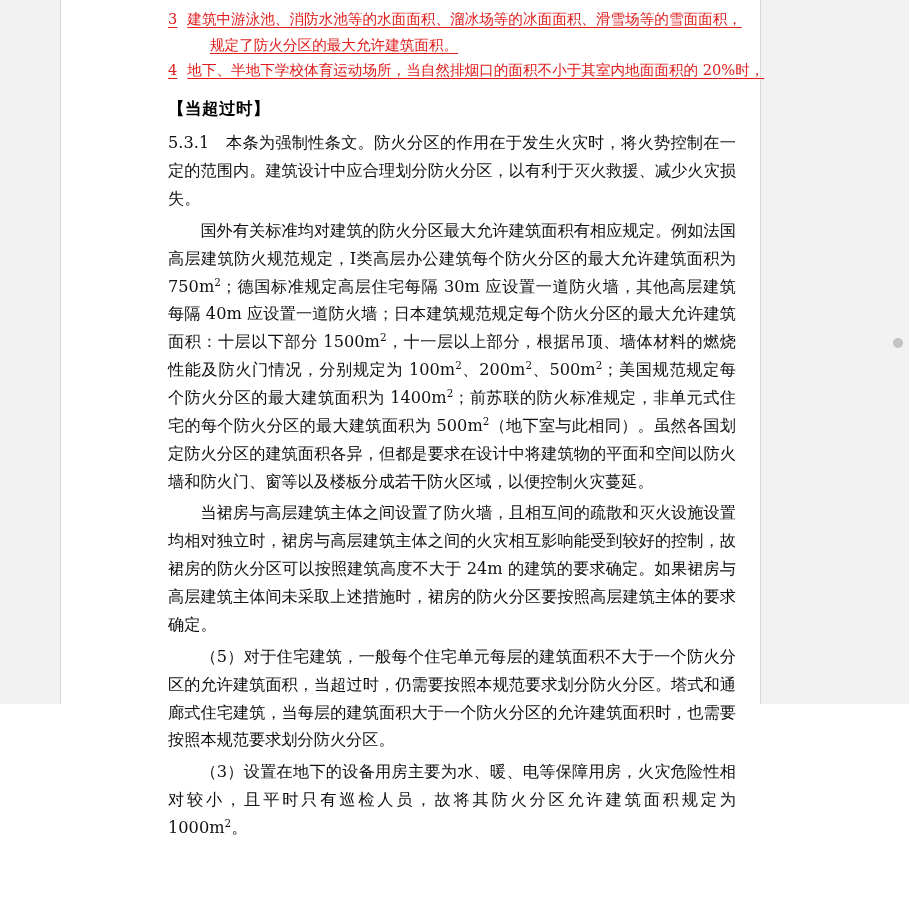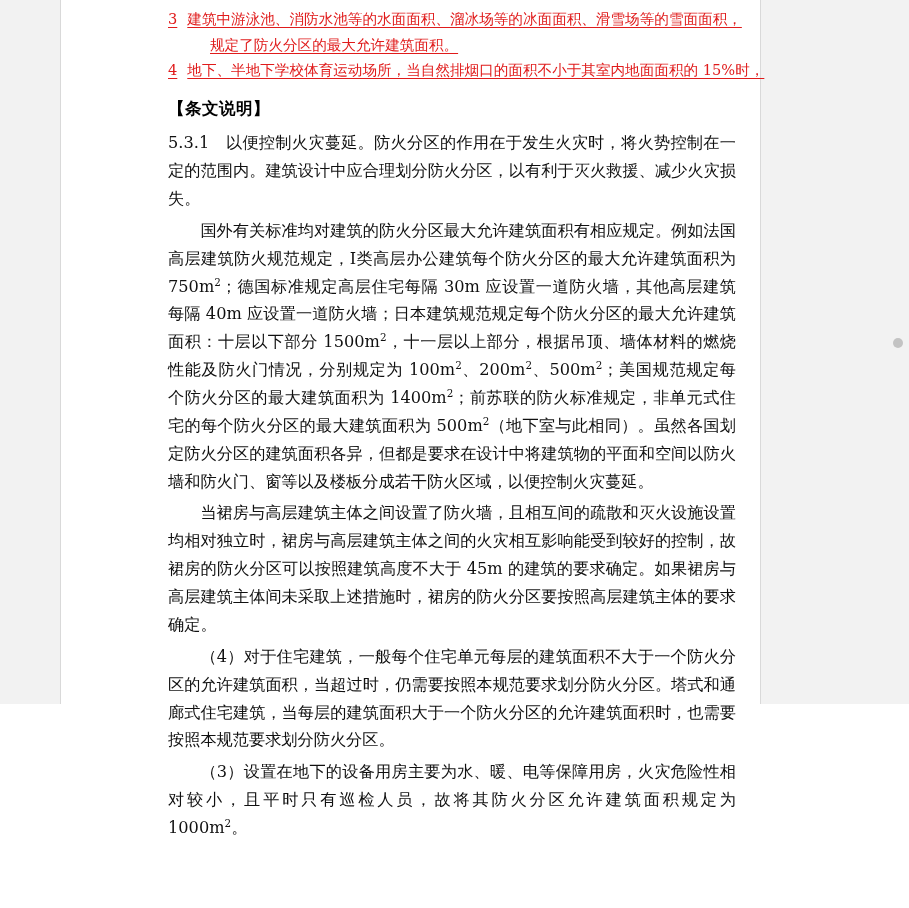--- a/index.html
+++ b/index.html
@@ -115,26 +115,26 @@
 
   <div id="sheet">
     <div class="content">
 
       <div class="red-block">
         <span class="red-line indent1"><span class="red-num">3</span><span>建筑中游泳池、消防水池等的水面面积、溜冰场等的冰面面积、滑雪场等的雪面面积，</span></span>
         <span class="red-line indent2">规定了防火分区的最大允许建筑面积。</span>
       </div>
 
       <div class="red-block">
-        <span class="red-line indent1"><span class="red-num">4</span><span>地下、半地下学校体育运动场所，当自然排烟口的面积不小于其室内地面面积的 15%时，</span></span>
+        <span class="red-line indent1"><span class="red-num">4</span><span>地下、半地下学校体育运动场所，当自然排烟口的面积不小于其室内地面面积的 20%时，</span></span>
       </div>
 
-      <div class="section-head">【条文说明】</div>
+      <div class="section-head">【当超过时】</div>
 
-      <p class="body first">5.3.1　以便控制火灾蔓延。防火分区的作用在于发生火灾时，将火势控制在一定的范围内。建筑设计中应合理划分防火分区，以有利于灭火救援、减少火灾损失。</p>
+      <p class="body first">5.3.1　本条为强制性条文。防火分区的作用在于发生火灾时，将火势控制在一定的范围内。建筑设计中应合理划分防火分区，以有利于灭火救援、减少火灾损失。</p>
       <p class="body indent">国外有关标准均对建筑的防火分区最大允许建筑面积有相应规定。例如法国高层建筑防火规范规定，Ⅰ类高层办公建筑每个防火分区的最大允许建筑面积为 750m<sup>2</sup>；德国标准规定高层住宅每隔 30m 应设置一道防火墙，其他高层建筑每隔 40m 应设置一道防火墙；日本建筑规范规定每个防火分区的最大允许建筑面积：十层以下部分 1500m<sup>2</sup>，十一层以上部分，根据吊顶、墙体材料的燃烧性能及防火门情况，分别规定为 100m<sup>2</sup>、200m<sup>2</sup>、500m<sup>2</sup>；美国规范规定每个防火分区的最大建筑面积为 1400m<sup>2</sup>；前苏联的防火标准规定，非单元式住宅的每个防火分区的最大建筑面积为 500m<sup>2</sup>（地下室与此相同）。虽然各国划定防火分区的建筑面积各异，但都是要求在设计中将建筑物的平面和空间以防火墙和防火门、窗等以及楼板分成若干防火区域，以便控制火灾蔓延。</p>
-      <p class="body indent">当裙房与高层建筑主体之间设置了防火墙，且相互间的疏散和灭火设施设置均相对独立时，裙房与高层建筑主体之间的火灾相互影响能受到较好的控制，故裙房的防火分区可以按照建筑高度不大于 45m 的建筑的要求确定。如果裙房与高层建筑主体间未采取上述措施时，裙房的防火分区要按照高层建筑主体的要求确定。</p>
-      <p class="body indent">（4）对于住宅建筑，一般每个住宅单元每层的建筑面积不大于一个防火分区的允许建筑面积，当超过时，仍需要按照本规范要求划分防火分区。塔式和通廊式住宅建筑，当每层的建筑面积大于一个防火分区的允许建筑面积时，也需要按照本规范要求划分防火分区。</p>
+      <p class="body indent">当裙房与高层建筑主体之间设置了防火墙，且相互间的疏散和灭火设施设置均相对独立时，裙房与高层建筑主体之间的火灾相互影响能受到较好的控制，故裙房的防火分区可以按照建筑高度不大于 24m 的建筑的要求确定。如果裙房与高层建筑主体间未采取上述措施时，裙房的防火分区要按照高层建筑主体的要求确定。</p>
+      <p class="body indent">（5）对于住宅建筑，一般每个住宅单元每层的建筑面积不大于一个防火分区的允许建筑面积，当超过时，仍需要按照本规范要求划分防火分区。塔式和通廊式住宅建筑，当每层的建筑面积大于一个防火分区的允许建筑面积时，也需要按照本规范要求划分防火分区。</p>
       <p class="body indent">（3）设置在地下的设备用房主要为水、暖、电等保障用房，火灾危险性相对较小，且平时只有巡检人员，故将其防火分区允许建筑面积规定为 1000m<sup>2</sup>。</p>
 
     </div>
   </div>
 </div>
 
 </body></html>

